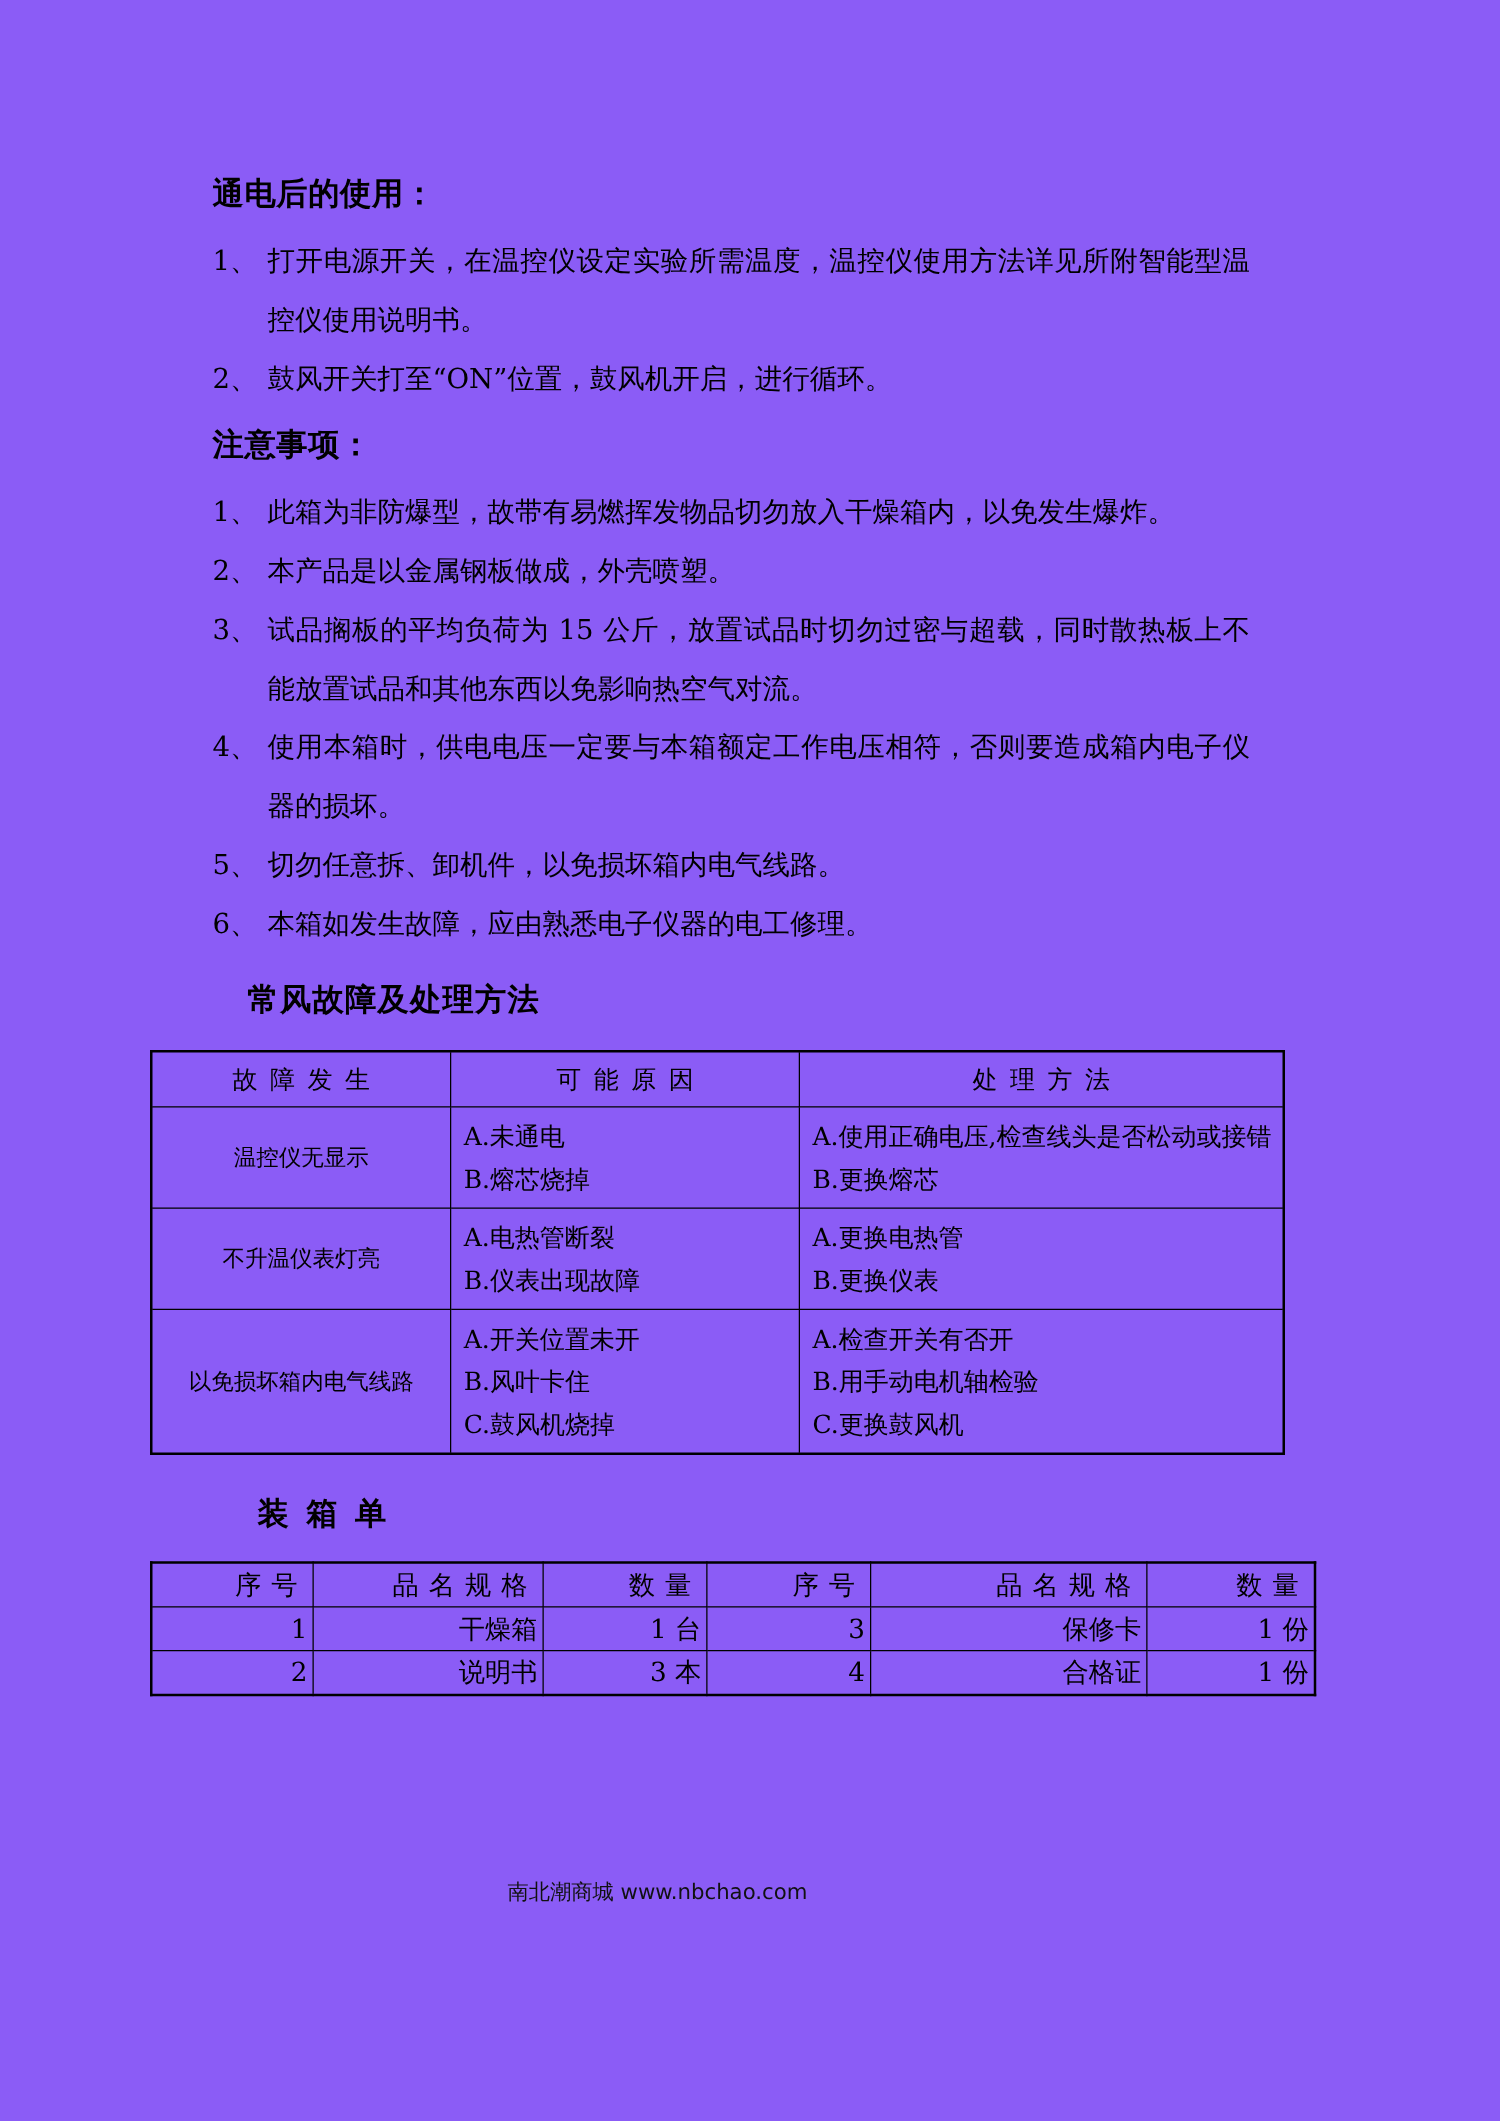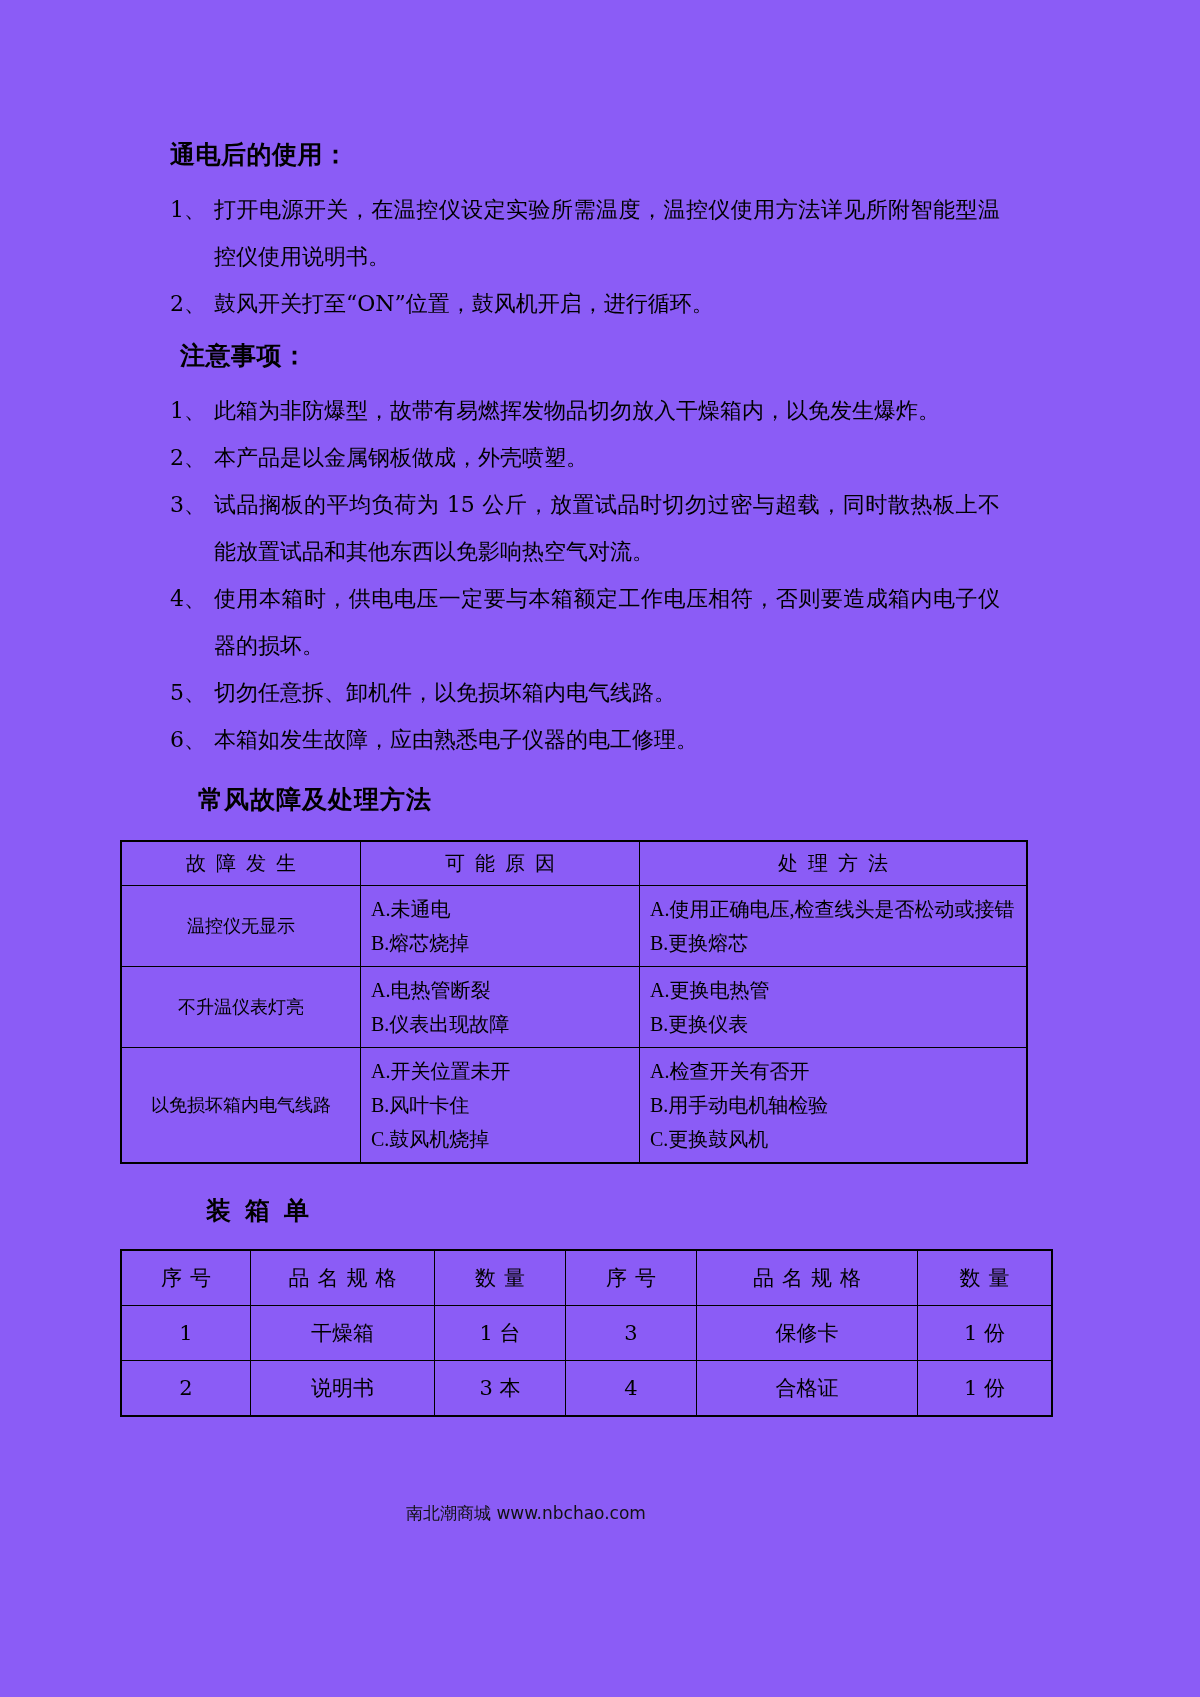--- a/index.html
+++ b/index.html
@@ -27,21 +27,20 @@
   .sec-heading {
     font-family: "DejaVu Sans", "Liberation Sans", sans-serif;
     font-weight: bold;
     font-size: 25px;
     line-height: 1.2;
     margin: 0 0 16px 0;
     letter-spacing: 0.5px;
   }
   .sec-heading.second {
     margin-top: 14px;
-    margin-left: 10px;
   }
   .table-heading {
     font-family: "DejaVu Serif", "Liberation Serif", serif;
     font-weight: bold;
     font-size: 25px;
     margin: 20px 0 0 28px;
     letter-spacing: 1px;
   }
   .packing-heading {
     font-family: Liberation Mono, monospace;
@@ -80,21 +79,20 @@
   .fault-table {
     width: 880px;
     margin: 24px 0 0 -50px;
     border: 2px solid #000;
   }
   .fault-table td {
     border: 1px solid #000;
     font-size: 20px;
     padding: 6px 10px;
     vertical-align: middle;
-    font-family: Liberation Serif, serif;
   }
   .fault-table tr.head td {
     text-align: center;
     letter-spacing: 10px;
     text-indent: 10px;
     padding: 8px 4px;
     font-size: 20px;
   }
   .fault-table td.sym {
     text-align: center;
@@ -109,22 +107,22 @@
   }
 
   .packing-table {
     width: 880px;
     margin: 22px 0 0 -50px;
     border: 2px solid #000;
   }
   .packing-table td {
     border: 1px solid #000;
     font-size: 21px;
-    text-align: center;
-    padding: 10px 4px;
+    text-align: right;
+    padding: 0 4px;
     height: 34px;
   }
   .packing-table tr.head td {
     letter-spacing: 8px;
     text-indent: 8px;
   }
   .packing-table td.c0 { width: 120px; }
   .packing-table td.c1 { width: 175px; }
   .packing-table td.c2 { width: 122px; }
   .packing-table td.c3 { width: 122px; }

